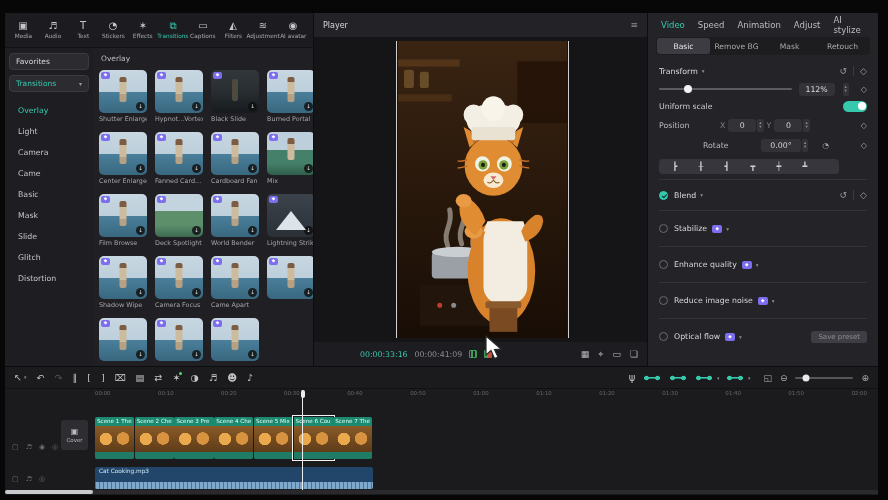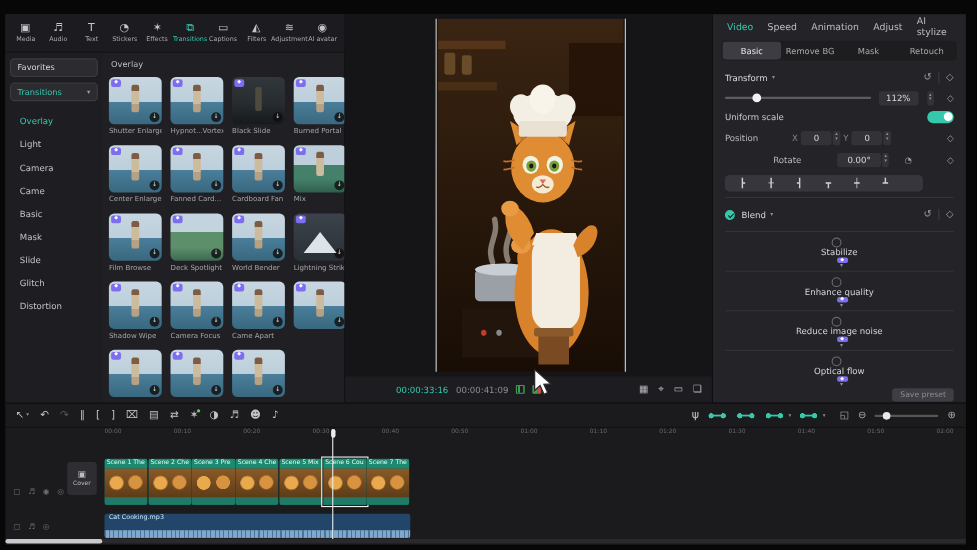--- a/index.html
+++ b/index.html
@@ -84,21 +84,21 @@
   .toggle::after{content:"";position:absolute;right:1.5px;top:1.5px;width:8px;height:8px;border-radius:50%;background:#fff;}
   .pos-label{width:58px;color:#b9b9bd;}
   .axis{color:#86868a;margin:0 3px;}
   .align-bar{background:#36363c;border-radius:4px;height:15px;display:flex;align-items:center;gap:2px;padding:0 4px;margin:4px 0 2px;width:172px;}
   .align-bar .ai{width:24px;text-align:center;color:#cfcfd3;font-size:8px;cursor:pointer;}
   .divider{height:1px;background:#333338;margin:5px 0;}
   .check{width:9px;height:9px;border-radius:50%;border:1px solid #6a6a6e;box-sizing:border-box;margin-right:6px;flex:none;}
   .check.on{background:#35c8ad;border-color:#35c8ad;position:relative;}
   .check.on::after{content:"";position:absolute;left:2px;top:2.6px;width:4px;height:2px;border-left:1px solid #0e2b25;border-bottom:1px solid #0e2b25;transform:rotate(-45deg);}
   .pro-badge{width:10px;height:8px;border-radius:2px;background:#7d6ef0;color:#fff;font-size:4.5px;display:none;align-items:center;justify-content:center;margin-left:5px;}
-  .sec-row{height:25px;flex-direction:column;}
+  .sec-row{height:25px;}
   .sec-row .name{color:#d5d5d9;}
   .sec-row.pro .pro-badge{display:inline-flex;}
   .ghost-btn{margin-left:auto;background:#3e3e44;color:#8b8b90;border-radius:3px;padding:2px 7px;font-size:7px;}
   .ghost-btn:empty{display:none;}
   
   .timeline{height:128px;background:#1b1b1e;border-top:1px solid #0d0d0f;position:relative;}
   .tl-toolbar{height:21px;display:flex;align-items:center;gap:9px;padding:0 9px;border-bottom:1px solid #121215;}
   .tl-btn{color:#c3c3c7;font-size:9.5px;line-height:1;position:relative;cursor:pointer;}
   .tl-btn.disabled{color:#55555a;}
   .tl-btn.caret::after{content:"▾";font-size:5px;color:#8c8c90;margin-left:2px;vertical-align:2px;}
@@ -380,20 +380,24 @@
                  <span class="dl">↓</span>
                </div>
                <div class="thumb-name"></div>
              </div>
            </div>
        </div>
      </div>
    </section>
 
    <section class="panel-center">
+     <div class="player-header">
+       <span>Player</span>
+       <span class="menu">≡</span>
+     </div>
      <div class="stage">
        <div class="video-wrap">
          <div class="sel-line l"></div>
          <div class="sel-line r"></div>
          <svg viewBox="0 0 170 290" preserveAspectRatio="none">
            <defs>
              <linearGradient id="bg" x1="0" y1="0" x2="0" y2="1">
                <stop offset="0" stop-color="#3a2412"></stop>
                     <stop offset="1" stop-color="#180d05"></stop>
              </linearGradient>

